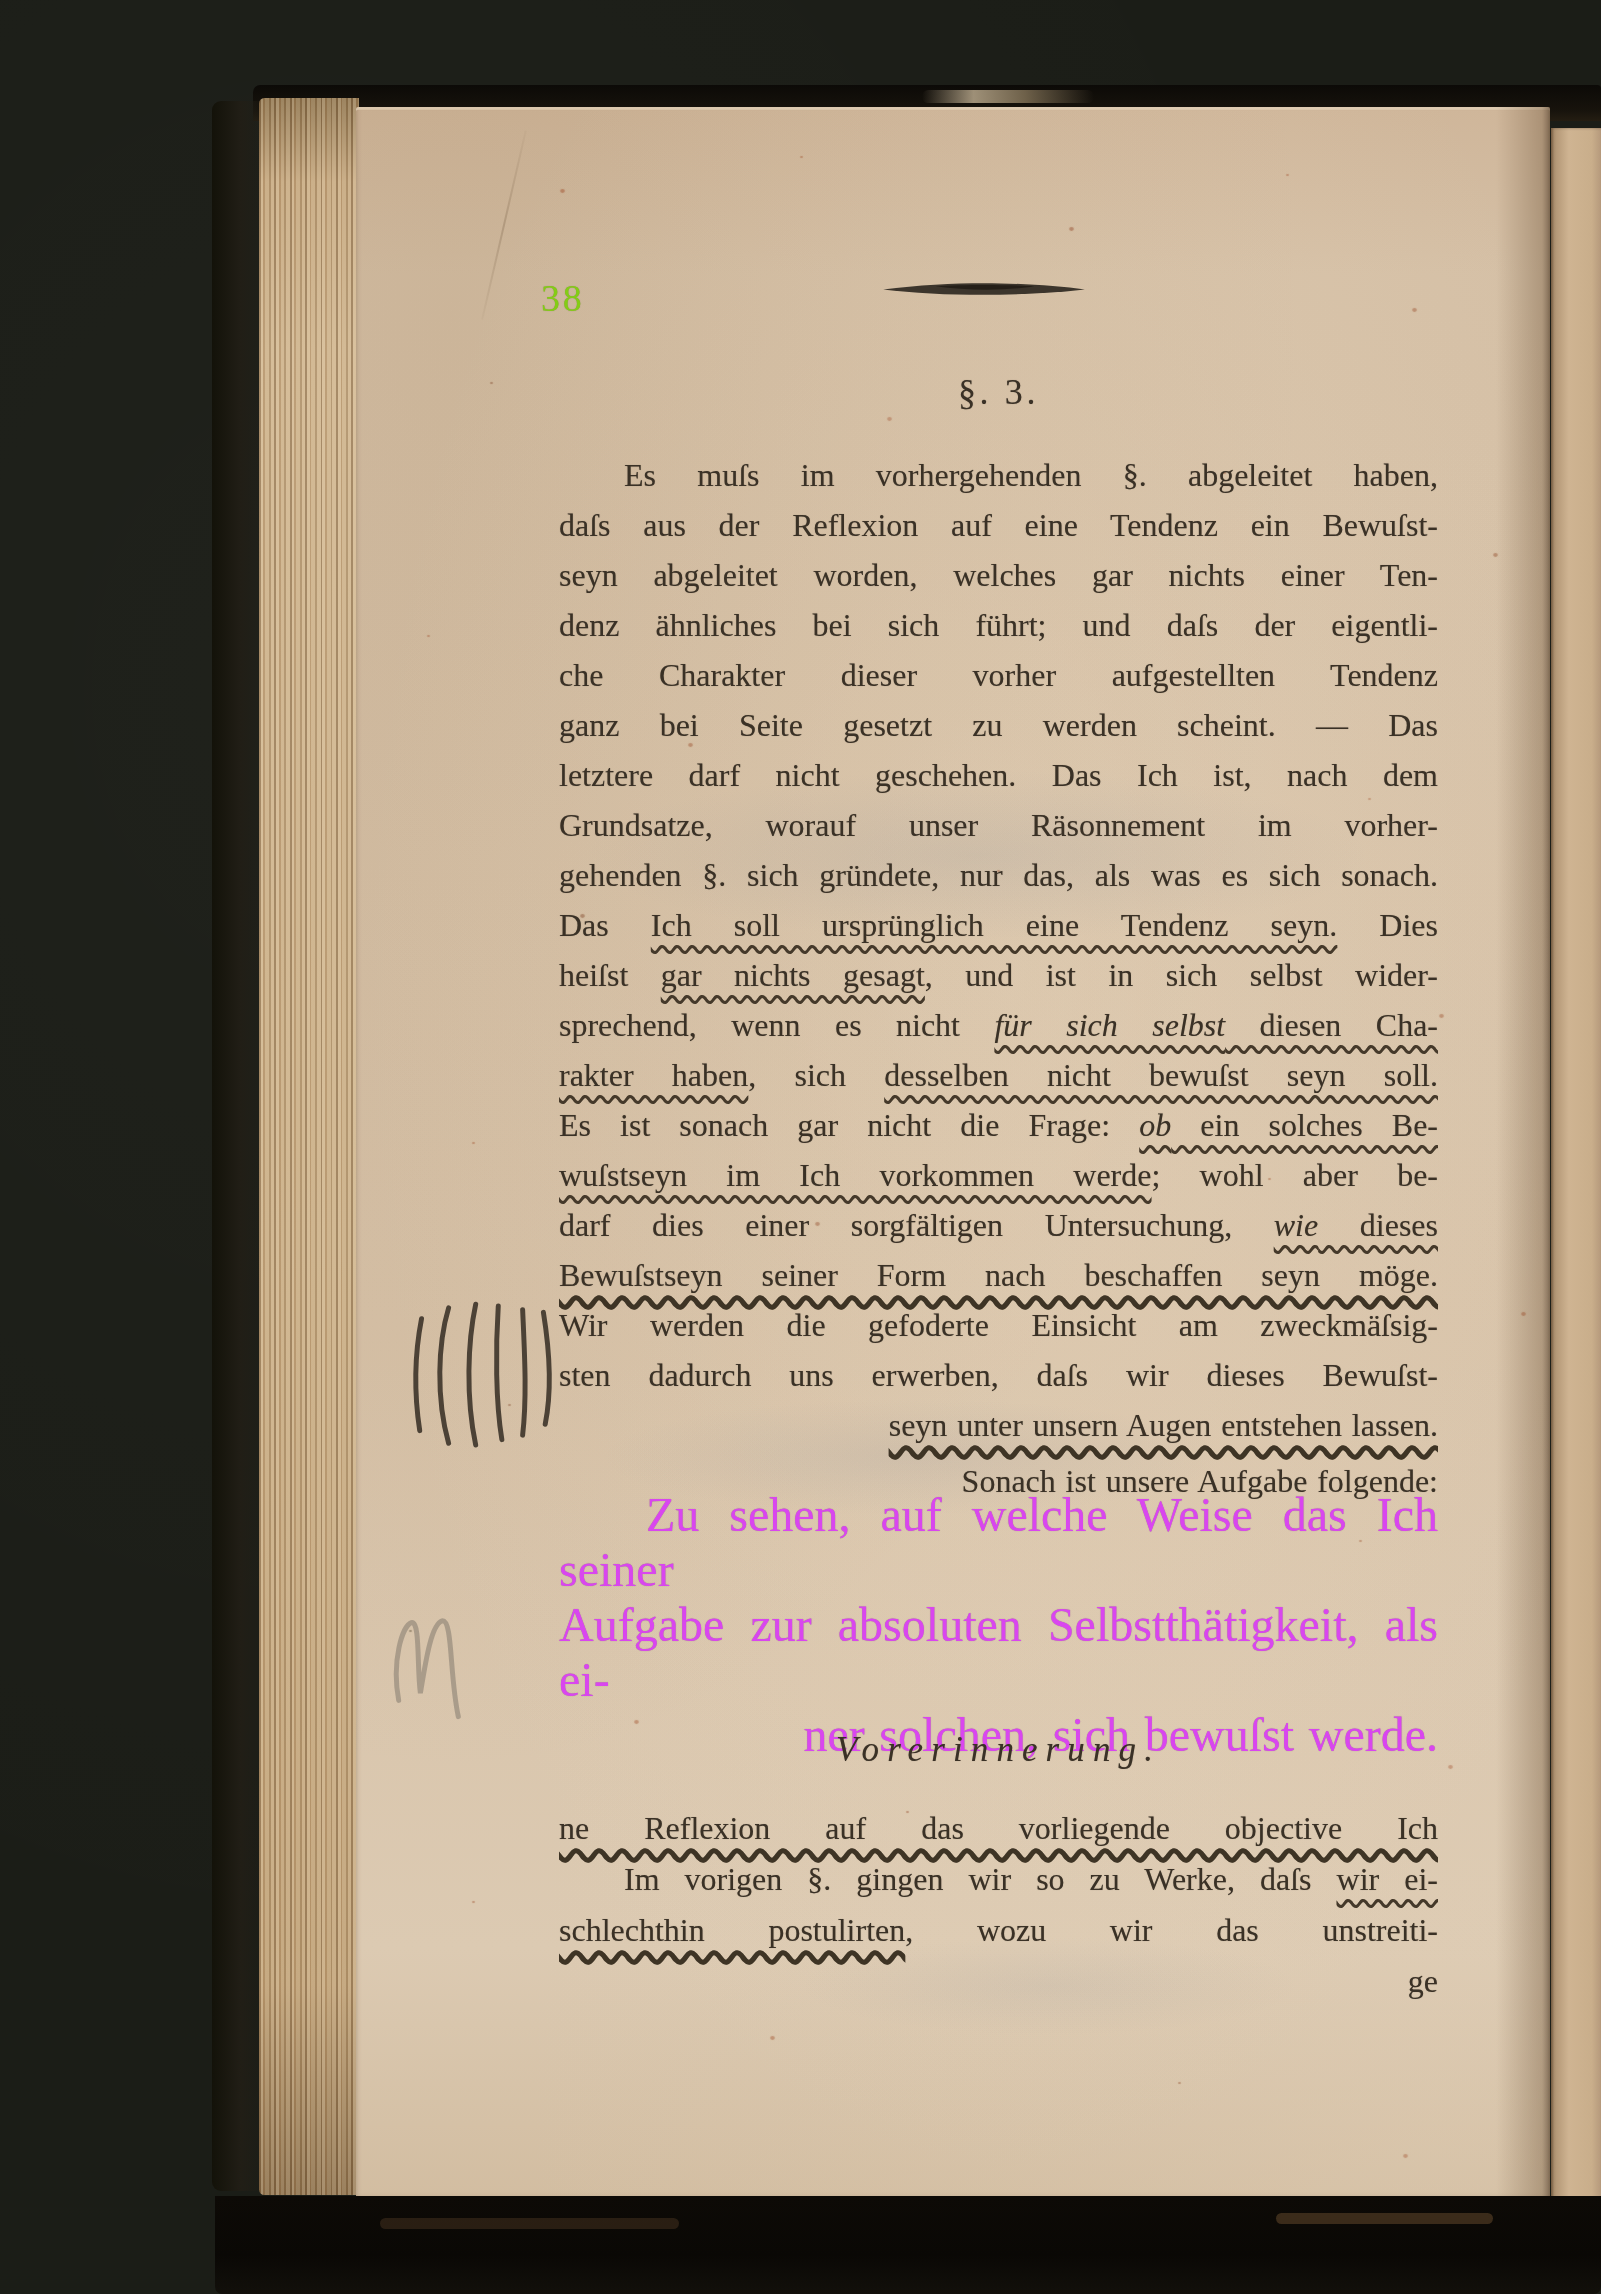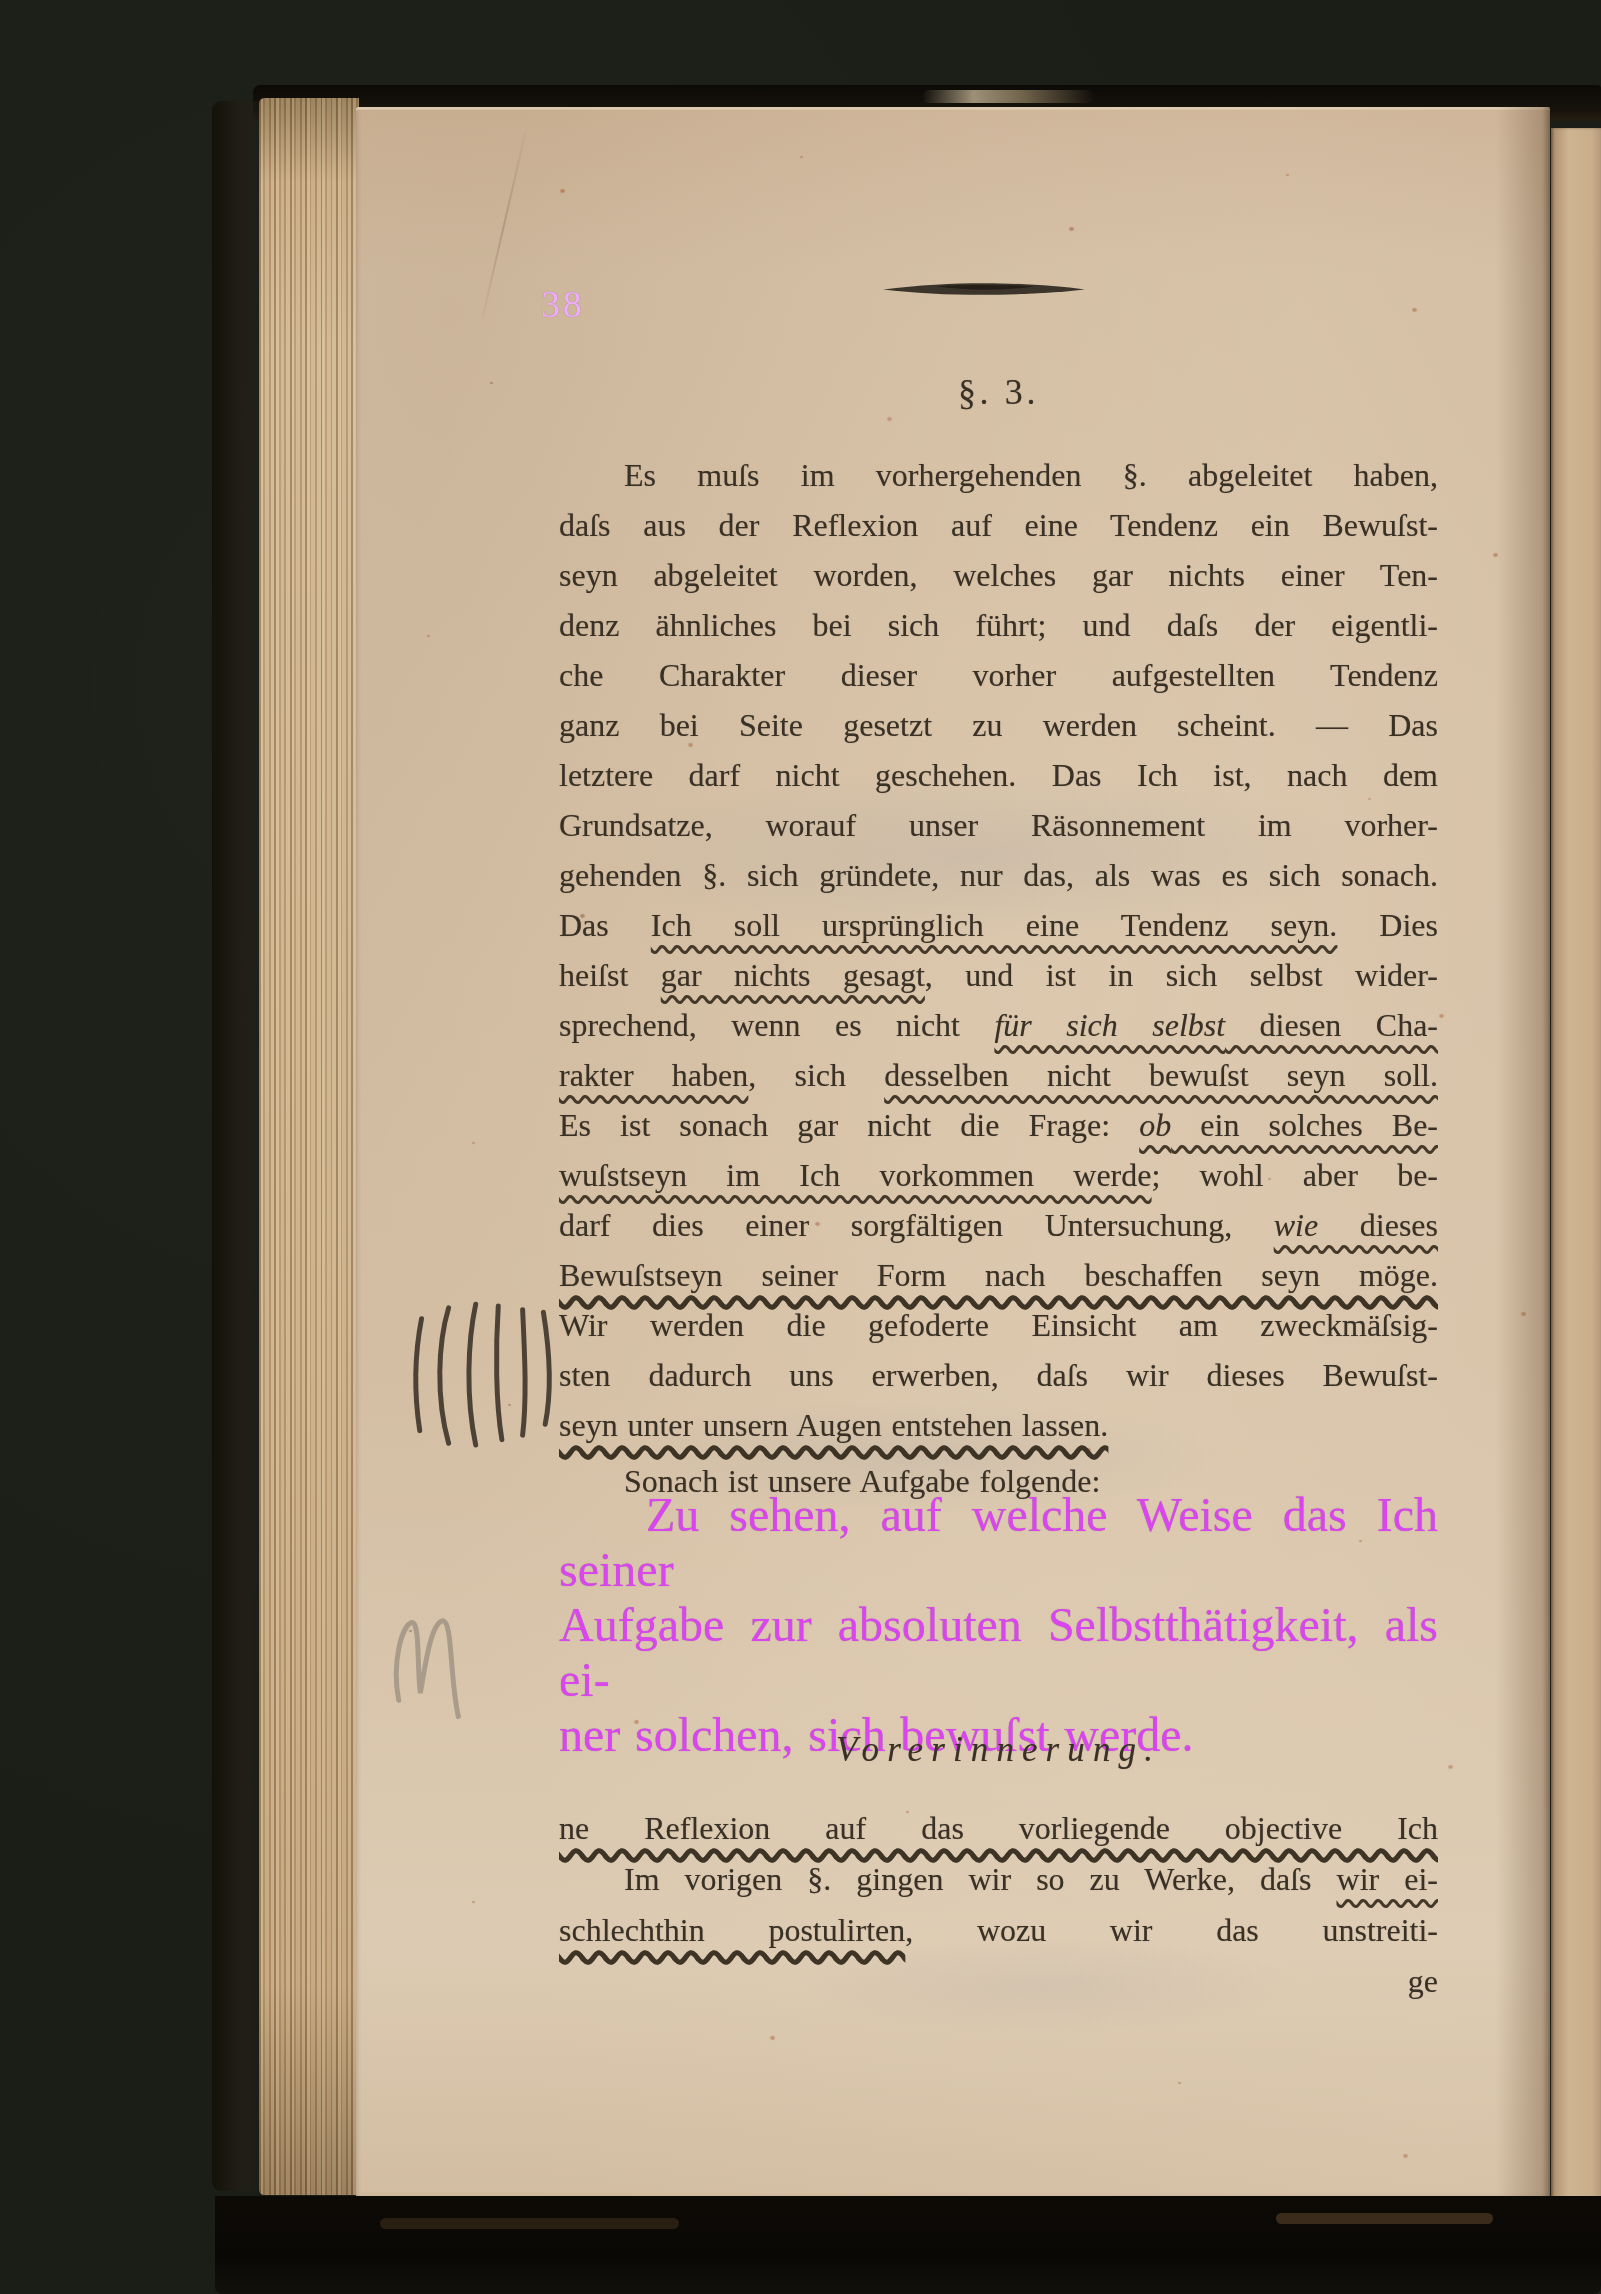--- a/index.html
+++ b/index.html
@@ -72,33 +72,33 @@
       1440px 1015px 0.9px 0.9px rgba(150,68,32,.38), 472px 1142px 0.9px 0 rgba(158,72,36,.40),
       816px 1223px 0.9px 0.9px rgba(140,62,30,.38), 1268px 1178px 0.9px 0 rgba(158,72,36,.40),
       1522px 1313px 0.9px 0.9px rgba(150,68,32,.40), 508px 1404px 0.9px 0 rgba(120,58,28,.38),
       1087px 1449px 0.9px 0.9px rgba(158,72,36,.40), 1359px 1540px 0.9px 0 rgba(150,68,32,.38),
       635px 1721px 0.9px 0.9px rgba(158,72,36,.40), 906px 1811px 0.9px 0 rgba(140,62,30,.40),
       1449px 1766px 0.9px 0.9px rgba(158,72,36,.36), 472px 1901px 0.9px 0 rgba(150,68,32,.40),
       771px 2037px 0.9px 0.9px rgba(158,72,36,.40), 1178px 2082px 0.9px 0 rgba(140,62,30,.38),
       1404px 2155px 0.9px 0.9px rgba(158,72,36,.36), 409px 1630px 0.9px 0 rgba(100,88,62,.5);}
   
   .ink{color:#3a3126;text-shadow:0 0 0.9px rgba(58,49,38,.4);}
-  .page-number{position:absolute;left:541px;top:282px;font-size:38px;letter-spacing:2.7px;color:#f0abfc;}
+  .page-number{position:absolute;left:541px;top:276px;font-size:38px;letter-spacing:2.7px;color:#84cc16;}
   .ornament{position:absolute;left:881px;top:280px;}
   .sec-heading{position:absolute;left:559px;top:371px;width:879px;text-align:center;
     font-size:36px;letter-spacing:3.6px;}
   .col{position:absolute;left:559px;width:879px;}
   .body-col{font-size:32px;line-height:50px;word-spacing:1.8px;}
   .col1{top:450px;} .col2{top:1456px;} 
   .task-col{top:1487px;font-size:48px;line-height:55px;color:#d946ef;word-spacing:2.7px;}
   .subheading{position:absolute;left:559px;top:1730px;width:879px;text-align:center;
     font-style:italic;font-size:35px;letter-spacing:8.1px;}
   .col4{top:1803px;line-height:51px;}
   .catchword{position:absolute;left:559px;top:1963px;width:879px;text-align:right;font-size:32px;}
-  .tline{text-align:left;}
+  .tline{text-align:right;}
   .tline.just{text-align:justify;text-align-last:justify;}
   .tline.ind{text-indent:65px;}
   .task-col .tline.ind{text-indent:87px;}
   .seg.it{font-style:italic;}
   .seg.ul{text-decoration-line:underline;text-decoration-style:wavy;
     text-decoration-color:#45392a;text-decoration-thickness:3.2px;text-underline-offset:9px;}
   .seg.ulh{text-decoration-line:underline;text-decoration-style:wavy;
     text-decoration-color:#3e3425;text-decoration-thickness:5px;text-underline-offset:10px;}
   .margin-marks{position:absolute;left:396px;top:1288px;}
   .pencil-mark{position:absolute;left:384px;top:1610px;}

